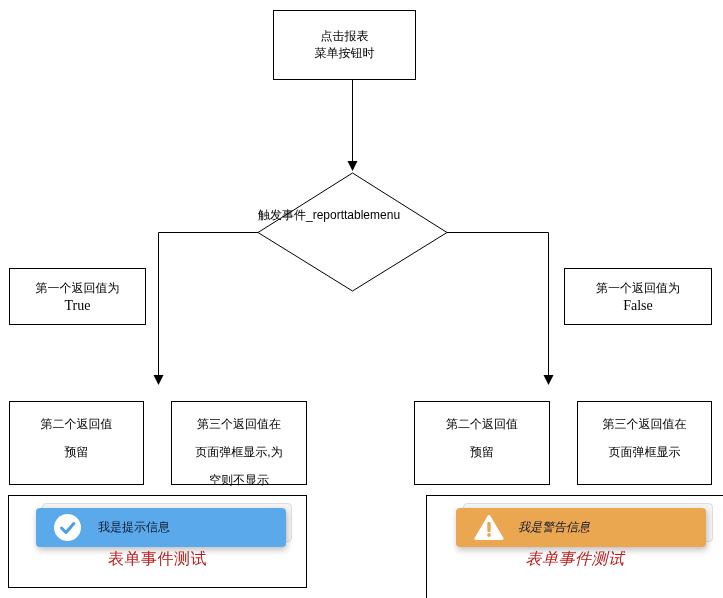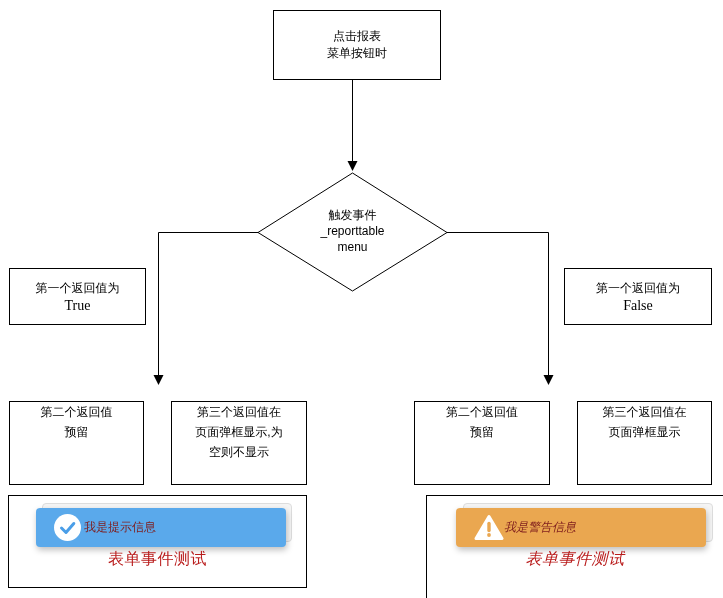--- a/index.html
+++ b/index.html
@@ -23,29 +23,29 @@
     flex-direction: column;
     align-items: center;
     justify-content: center;
     text-align: center;
     font-size: 12px;
     line-height: 17px;
     white-space: pre-line;
   }
   .node.top-align {
     justify-content: flex-start;
-    padding-top: 0;
-    line-height: 20px;
+    padding-top: 8px;
+    line-height: 28px;
   }
   .latin-serif { font-family: "Liberation Serif", "DejaVu Serif", serif; font-size: 14px; }
 
   .diamond-label {
     position: absolute;
     left: 258px; top: 207px; width: 189px;
-    display: flex; flex-direction: column; align-items: center;
+    display: flex; align-items: center;
     text-align: center; font-size: 12px; line-height: 16px;
   }
 
   .shot {
     position: absolute;
     border: 1px solid #000;
     background: #fff;
     box-sizing: border-box;
   }
   .backcard {
@@ -59,21 +59,21 @@
   .toast {
     position: absolute;
     width: 250px; height: 39px;
     border-radius: 4px;
     display: flex; align-items: center;
     box-shadow: 1px 3px 6px rgba(0,0,0,0.25);
   }
   .toast.info { background: #5AA9EB; }
   .toast.warn { background: #EAA750; }
   .toast-icon { margin-left: 18px; width: 30px; height: 27px; display:flex; align-items:center; }
-  .toast-text { margin-left: 0; color: #7f1d1d; font-size: 12px; }
+  .toast-text { margin-left: 14px; color: #0f172a; font-size: 12px; }
   .caption {
     position: absolute;
     left: 0; top: 53px; width: 100%;
     text-align: center;
     font-size: 16px;
     color: #b91c1c;
     letter-spacing: 0.5px;
   }
 </style>
 </head>
@@ -88,21 +88,21 @@
     <line x1="352.5" y1="80" x2="352.5" y2="162" stroke="#000000" stroke-width="1"></line>
     <polygon points="347.5,161 357.5,161 352.5,171" fill="#000000"></polygon>
 
     <polyline points="258,232.5 158.5,232.5 158.5,376" fill="none" stroke="#000000" stroke-width="1"></polyline>
     <polygon points="153.5,375 163.5,375 158.5,385" fill="#000000"></polygon>
 
     <polyline points="447,232.5 548.5,232.5 548.5,376" fill="none" stroke="#000000" stroke-width="1"></polyline>
     <polygon points="543.5,375 553.5,375 548.5,385" fill="#000000"></polygon>
   </svg>
 
-  <div class="node" style="left:273px; top:10px; width:168px; height:70px;">点击报表
+  <div class="node" style="left:273px; top:10px; width:143px; height:70px;">点击报表
 菜单按钮时</div>
 
   <div class="diamond-label">
     <span>触发事件</span>
     <span>_reporttable</span>
     <span>menu</span>
   </div>
 
   <div class="node" style="left:9px; top:268px; width:137px; height:57px;">
     <span>第一个返回值为</span>

